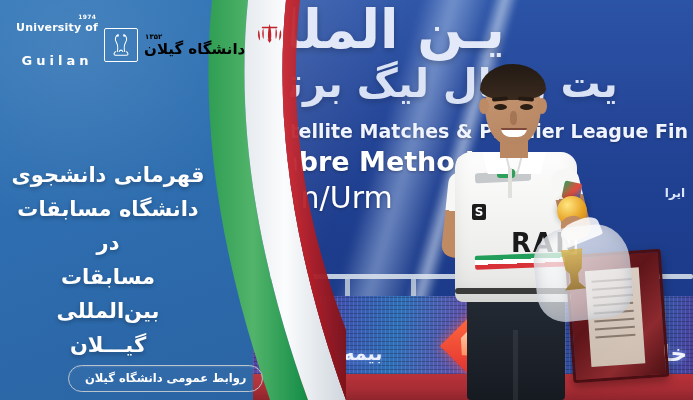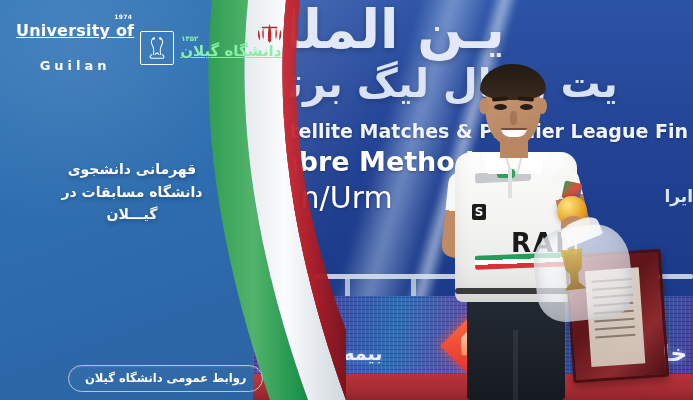--- a/index.html
+++ b/index.html
@@ -88,22 +88,22 @@
     direction:ltr;white-space:nowrap;
     text-shadow:0 1px 3px rgba(0,0,0,.3);
   }
   .board-en-3{
     position:absolute;top:180px;left:8px;
     color:#ffffff;font-size:30px;font-weight:400;
     direction:ltr;white-space:nowrap;
     text-shadow:0 1px 3px rgba(0,0,0,.3);
   }
   .board-fa-small{
-    position:absolute;top:186px;right:0;
-    color:#dbe6fb;font-size:17px;font-weight:700;direction:rtl;
+    position:absolute;top:186px;right:8px;
+    color:#dbe6fb;font-size:12px;font-weight:700;direction:rtl;
   }
 
   
   .railing{
     position:absolute;left:0;right:0;top:272px;height:24px;
   }
   .railing .bar{position:absolute;left:0;right:0;top:2px;height:5px;background:#dfe6ef;opacity:.85;border-radius:2px;}
   .railing .post{position:absolute;top:5px;width:5px;height:20px;background:#c9d3e0;opacity:.8;}
 
   
@@ -280,43 +280,42 @@
     display:flex;align-items:center;gap:6px;direction:ltr;
   }
   .logo-en{
     display:flex;flex-direction:column;align-items:center;justify-content:center;
     color:#ffffff;line-height:1.15;position:relative;
   }
   .logo-en .yr{
     position:absolute;right:2px;top:-8px;
     font-size:6px;font-weight:700;letter-spacing:.3px;
   }
-  .logo-en .l1{font-size:16px;font-weight:700;letter-spacing:.2px;text-decoration:underline;}
+  .logo-en .l1{font-size:11px;font-weight:700;letter-spacing:.2px;}
   .logo-en .l2{font-size:13px;font-weight:700;letter-spacing:4px;margin-top:19px;}
   .logo-mark{
     width:34px;height:34px;border:1.6px solid #ffffff;border-radius:2px;
     position:relative;flex:0 0 auto;
   }
   .logo-mark svg{position:absolute;left:2px;top:2px;}
   .logo-fa{
     display:flex;flex-direction:column;align-items:flex-start;justify-content:center;
-    color:#86efac;direction:rtl;position:relative;text-decoration:underline;
+    color:#000000;direction:rtl;position:relative;
   }
   .logo-fa .yr2{position:absolute;left:1px;top:-1px;font-size:7px;font-weight:700;}
   .logo-fa .fa-name{font-size:15px;font-weight:700;line-height:1.1;padding-top:7px;}
 
   
   .headline{
     position:absolute;left:0;width:216px;top:158px;
     text-align:center;direction:rtl;
     color:#ffffff;
-    font-size:14px;line-height:1.62;font-weight:700;
+    font-size:21px;line-height:1.62;font-weight:700;
     text-shadow:0 2px 4px rgba(0,0,0,.28);
     padding:0 8px;
-    margin-left:24px;
   }
 
   
   .pr-badge{
     position:absolute;left:68px;top:365px;
     min-width:164px;padding:5px 16px 6px;
     border:1.4px solid #b9c4cf;border-radius:16px;
     color:#ffffff;font-size:11.5px;font-weight:700;direction:rtl;text-align:center;
     background:rgba(255,255,255,.03);
     box-shadow:inset 0 1px 2px rgba(255,255,255,.12);
@@ -463,18 +462,19 @@
     </div>
     <div class="logo-fa">
       <span class="yr2">۱۳۵۲</span>
       <span class="fa-name">دانشگاه گیلان</span>
     </div>
   </div>
 
   <div class="headline">
     <div>قهرمانی دانشجوی</div>
     <div>دانشگاه مسابقات در</div>
+    <div>مسابقات بین‌المللی</div>
     <div>گیـــلان</div>
   </div>
 
   <div class="pr-badge">روابط عمومی دانشگاه گیلان</div>
 
 </div>
 
 </body></html>

